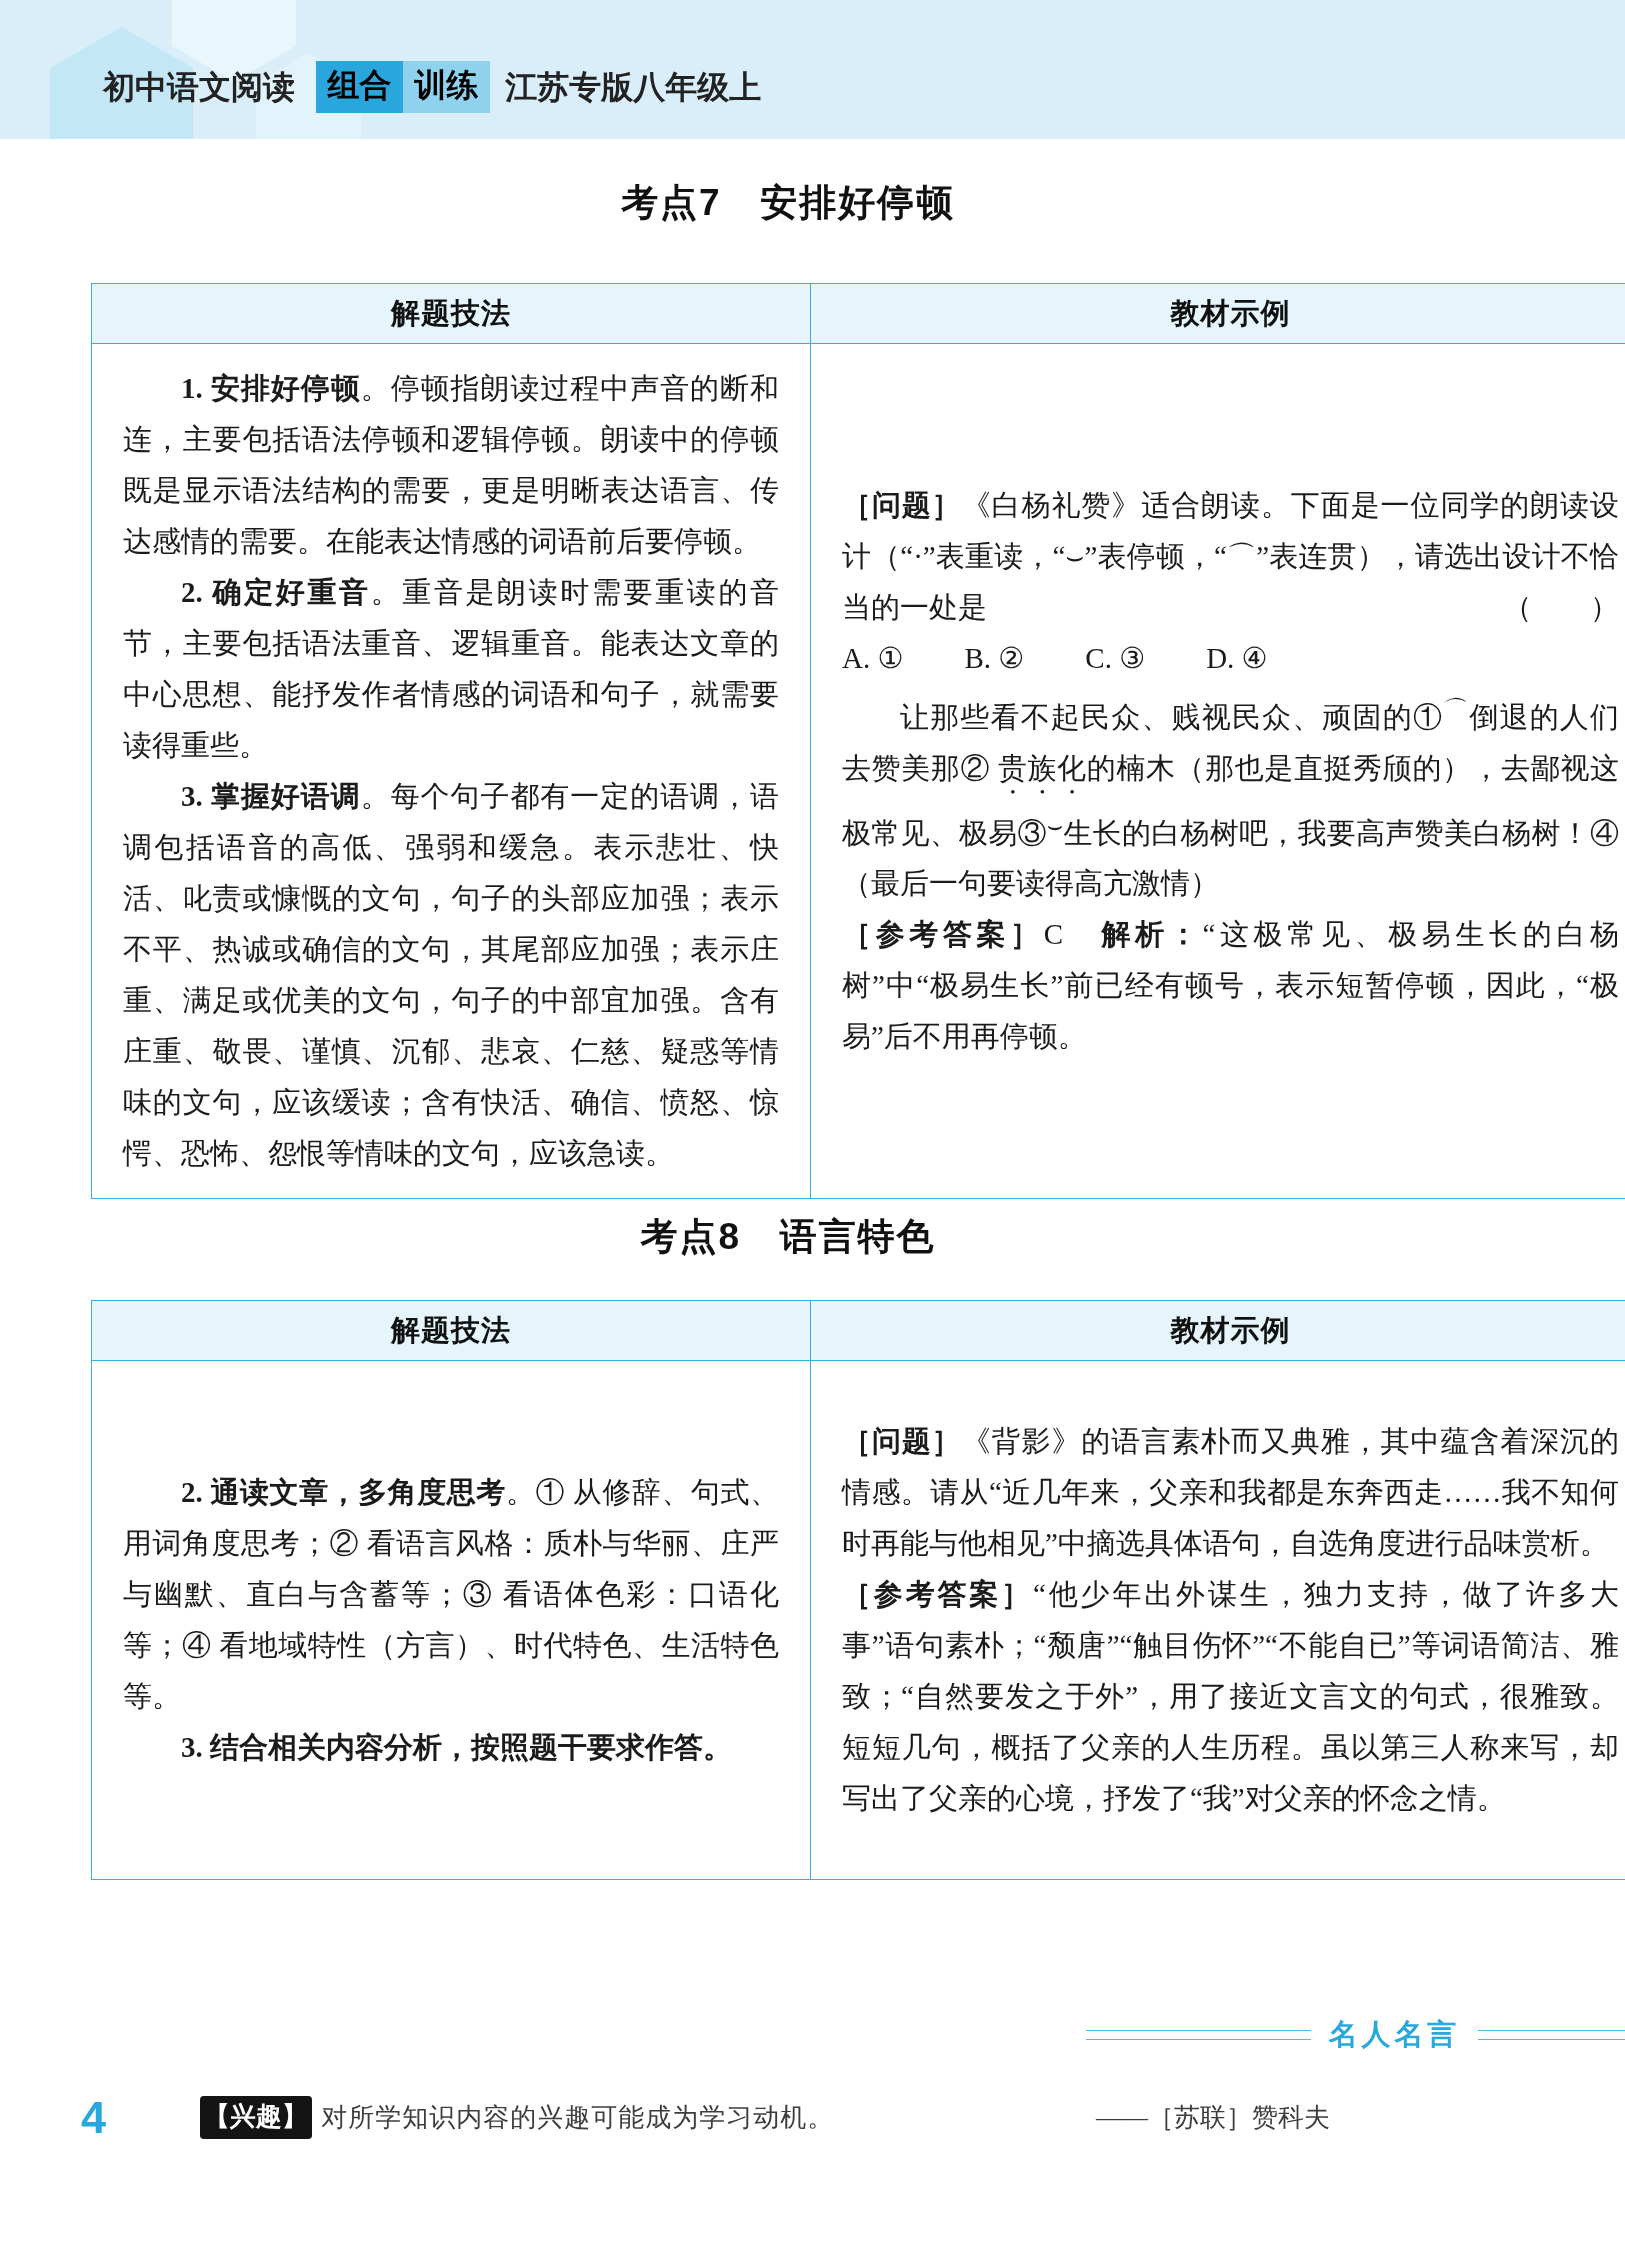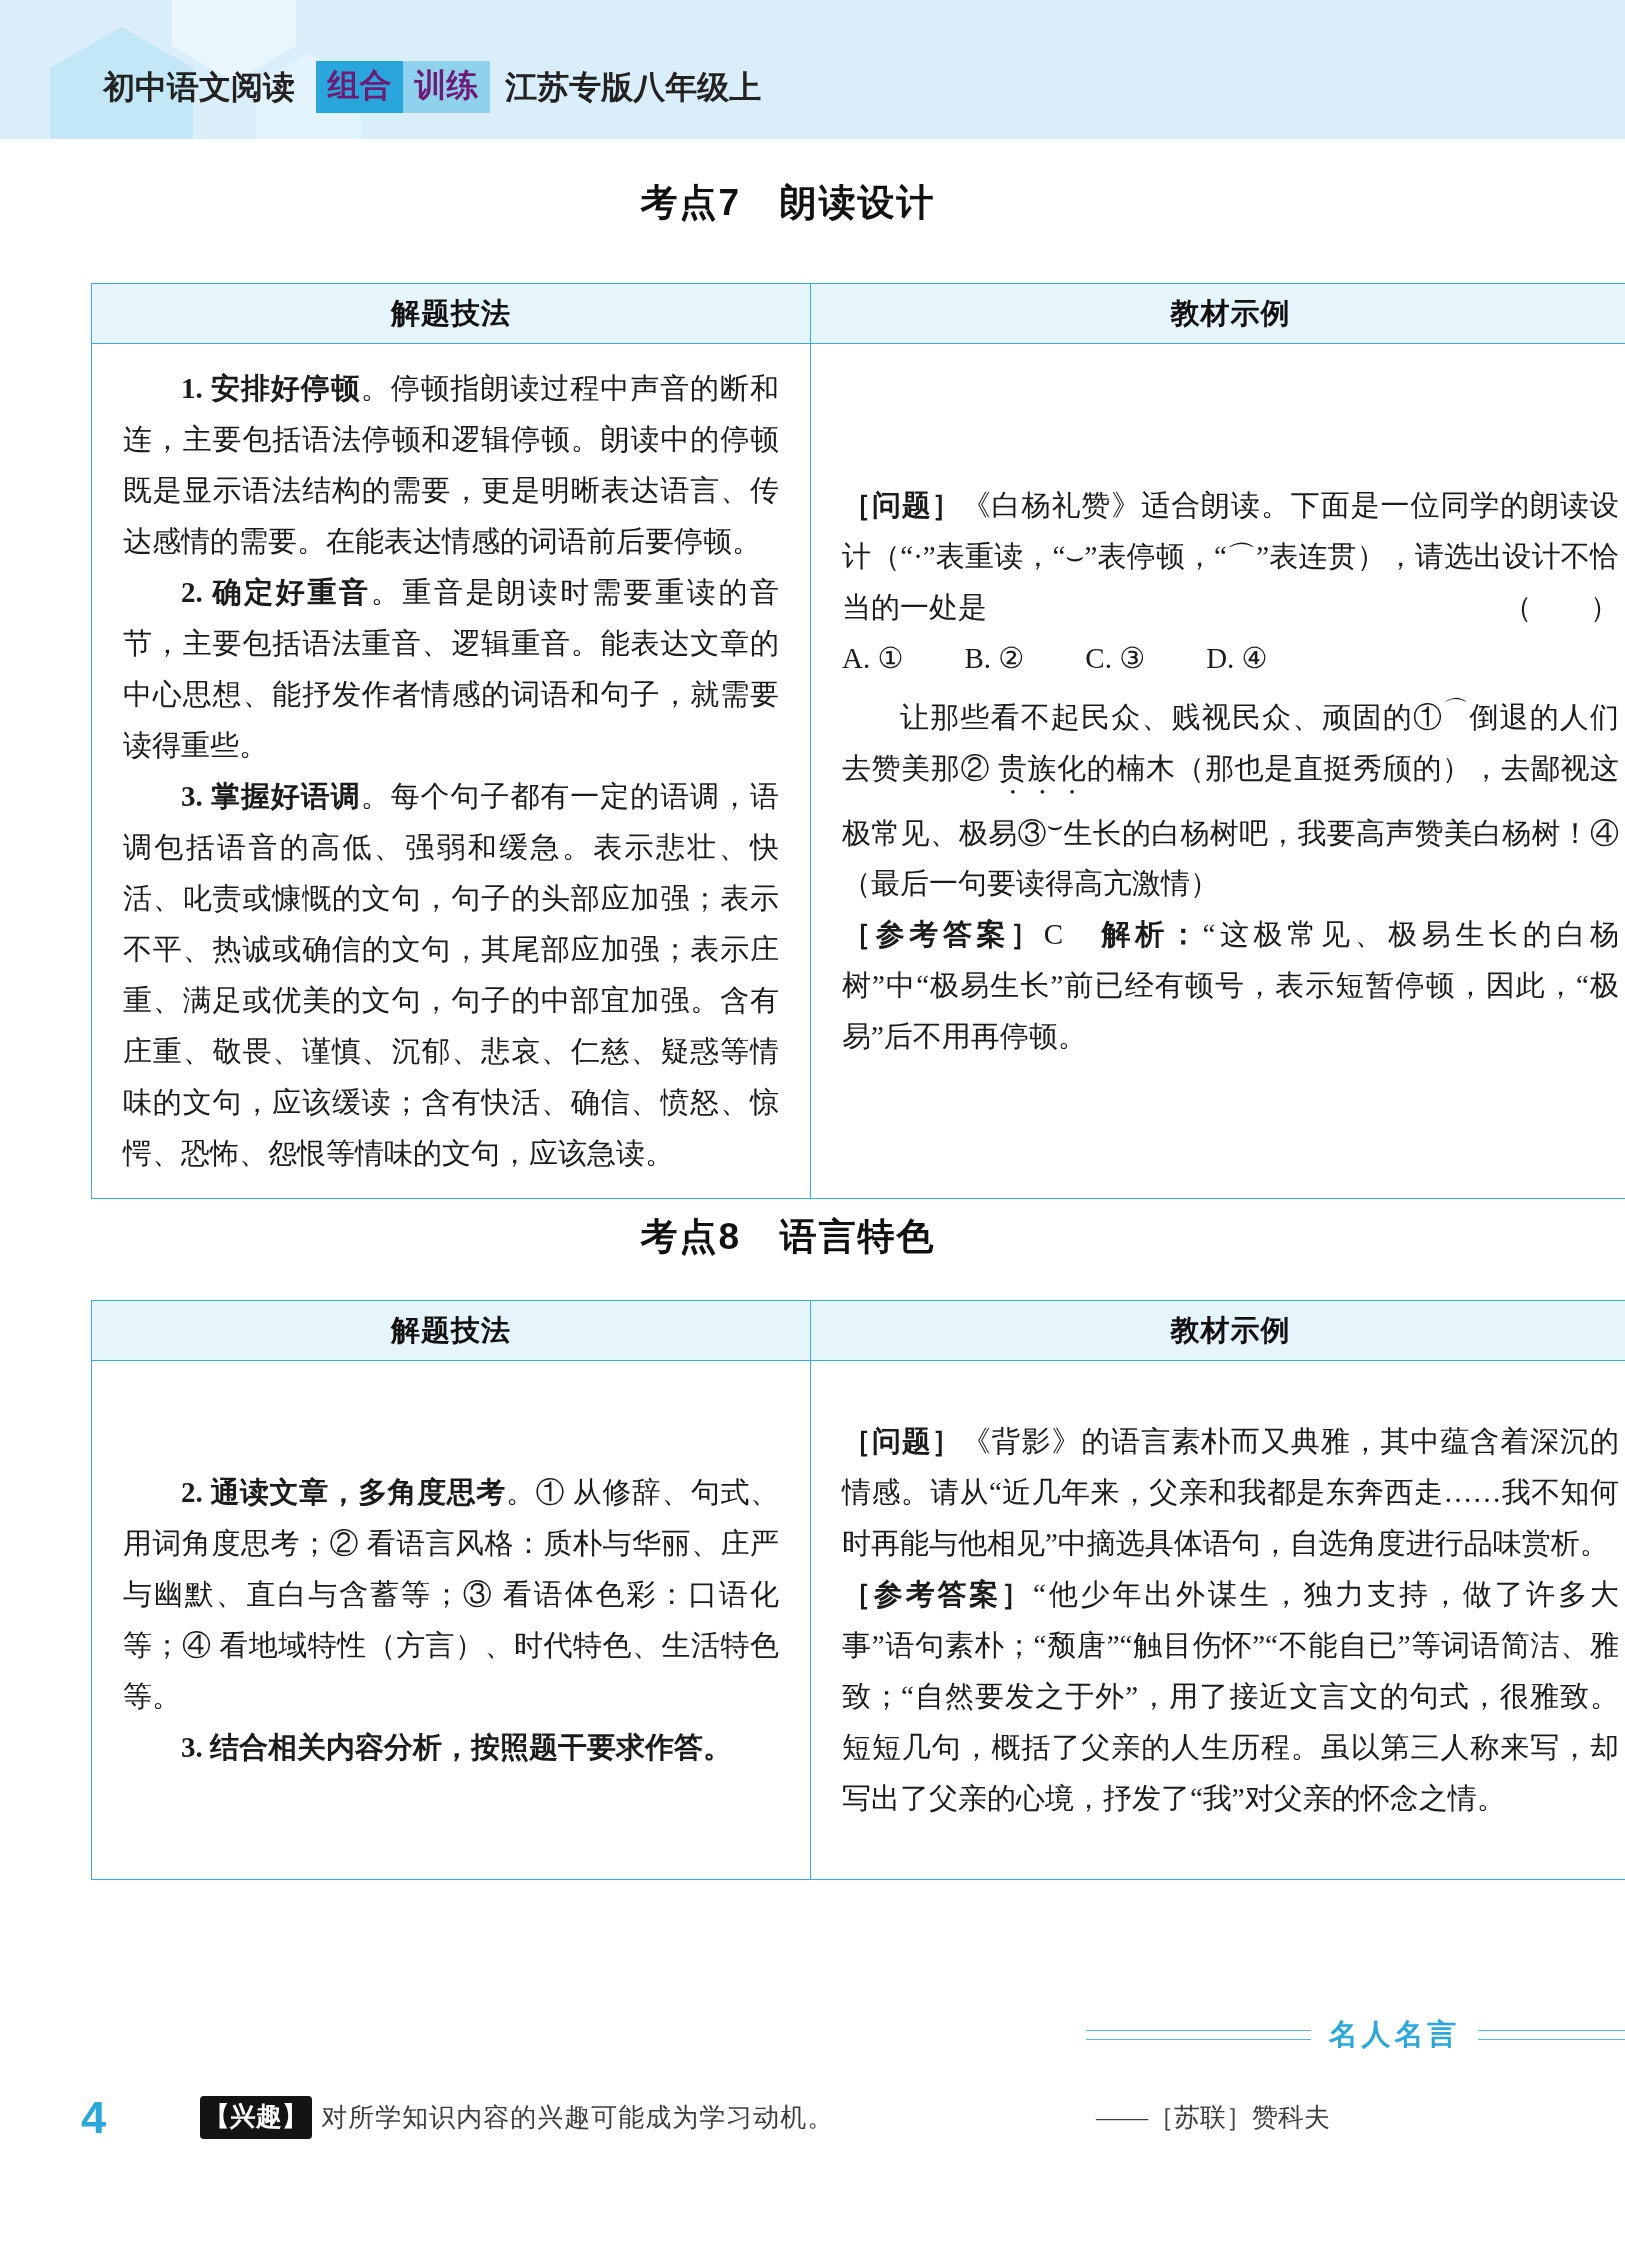--- a/index.html
+++ b/index.html
@@ -22,21 +22,21 @@
   .hex1 .hex-shape{background:#c3e7f5;}
   .hex2{left:172px;top:-57px;width:124px;height:139px;}
   .hex2 .hex-shape{background:#e9f7fd;}
   .hex3{left:256px;top:53px;width:105px;height:115px;}
   .hex3 .hex-shape{background:#e2f3fb;}
   .topbar-text{
     position:absolute;left:103px;top:63px;display:flex;align-items:center;
     font-family:"Liberation Sans","DejaVu Sans",sans-serif;font-weight:bold;
     font-size:32px;color:#222;white-space:nowrap;
   }
-  .badge{color:#701a75;padding:2.9px 11.5px 4.8px 11.5px;margin-top:-1.9px;}
+  .badge{color:#000000;padding:2.9px 11.5px 4.8px 11.5px;margin-top:-1.9px;}
   .badge-1{background:#29a7dd;margin-left:21px;}
   .badge-2{background:#8fd2ee;margin-right:15.3px;}
   
   .section-title{
     position:absolute;left:91px;width:1394px;text-align:center;
     font-family:"Liberation Sans","DejaVu Sans",sans-serif;font-weight:bold;
     font-size:37px;color:#111;letter-spacing:1.9px;
   }
   .title7{top:178px;}
   .title8{top:1212px;}
@@ -121,21 +121,21 @@
       <div class="hex-shape"></div>
     </div>
   <div class="topbar-text">
     <span>初中语文阅读</span>
     <span class="badge badge-1">组合</span>
     <span class="badge badge-2">训练</span>
     <span>江苏专版八年级上</span>
   </div>
 </div>
 
-<div class="section-title title7">考点7　朗读设计</div>
+<div class="section-title title7">考点7　安排好停顿</div>
 
 <div class="exam-table t1">
   <div class="thead">
     <div class="th">解题技法</div>
     <div class="th">教材示例</div>
   </div>
   <div class="tbody">
     <div class="cell">
         <div class="para indent"><span class="b">1. 安排好停顿</span><span>。停顿指朗读过程中声音的断和连，主要包括语法停顿和逻辑停顿。朗读中的停顿既是显示语法结构的需要，更是明晰表达语言、传达感情的需要。在能表达情感的词语前后要停顿。</span></div>
         <div class="para indent"><span class="b">2. 确定好重音</span><span>。重音是朗读时需要重读的音节，主要包括语法重音、逻辑重音。能表达文章的中心思想、能抒发作者情感的词语和句子，就需要读得重些。</span></div>

